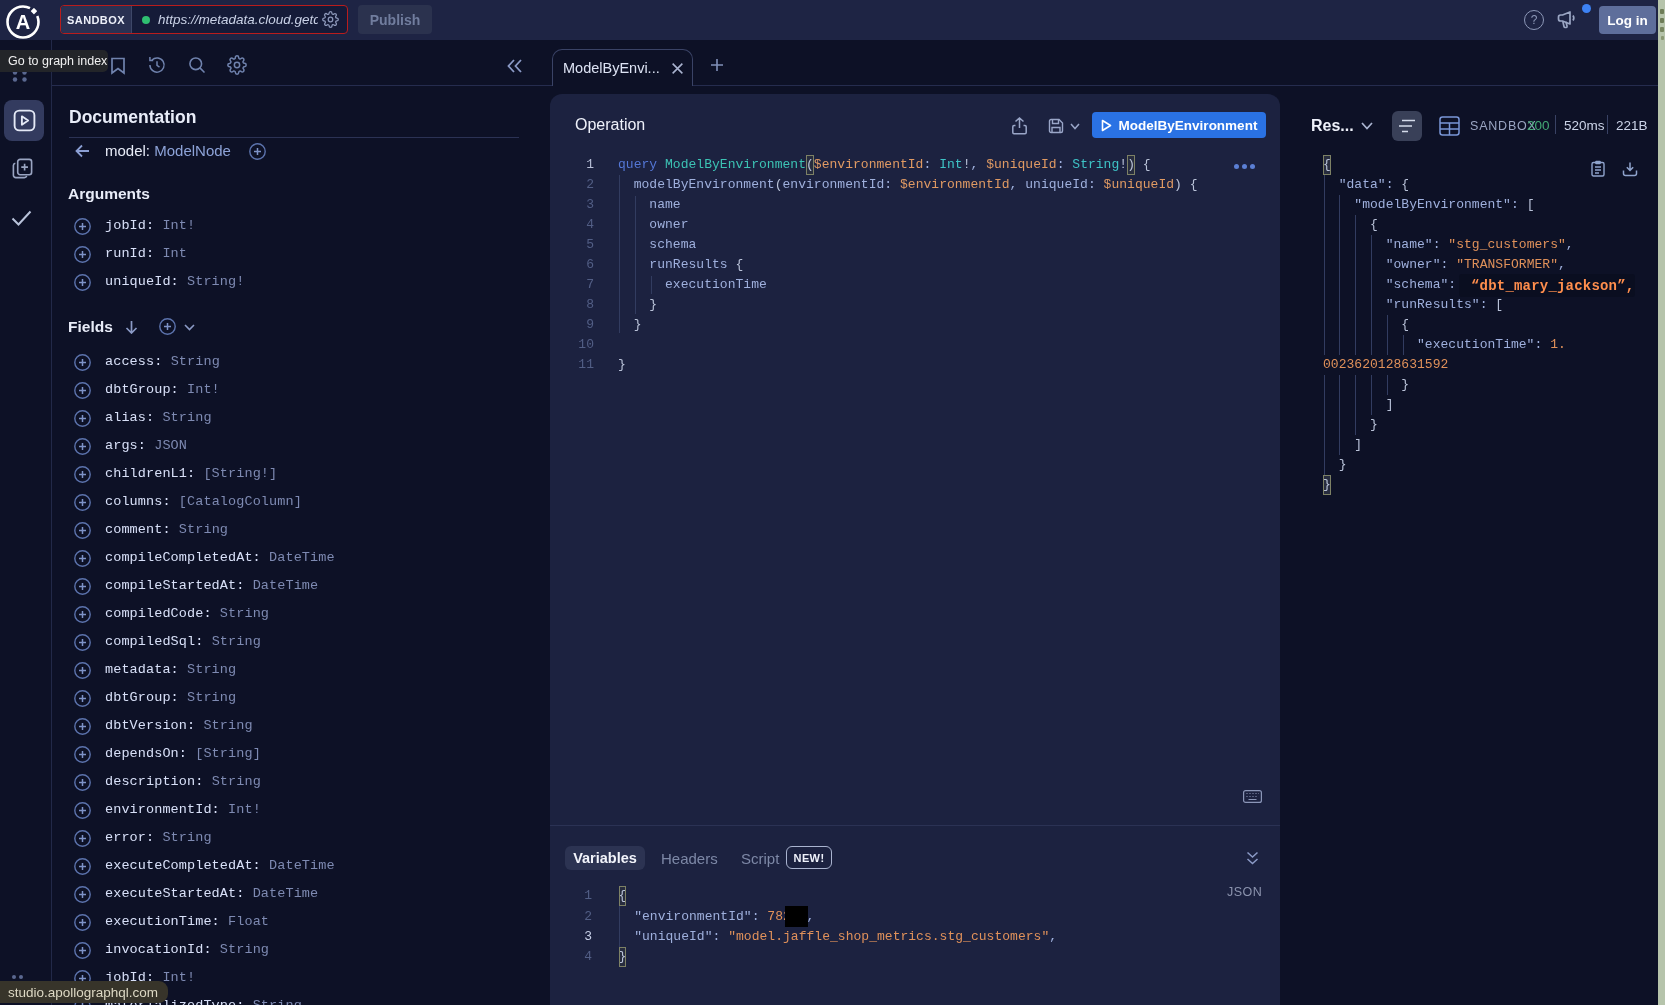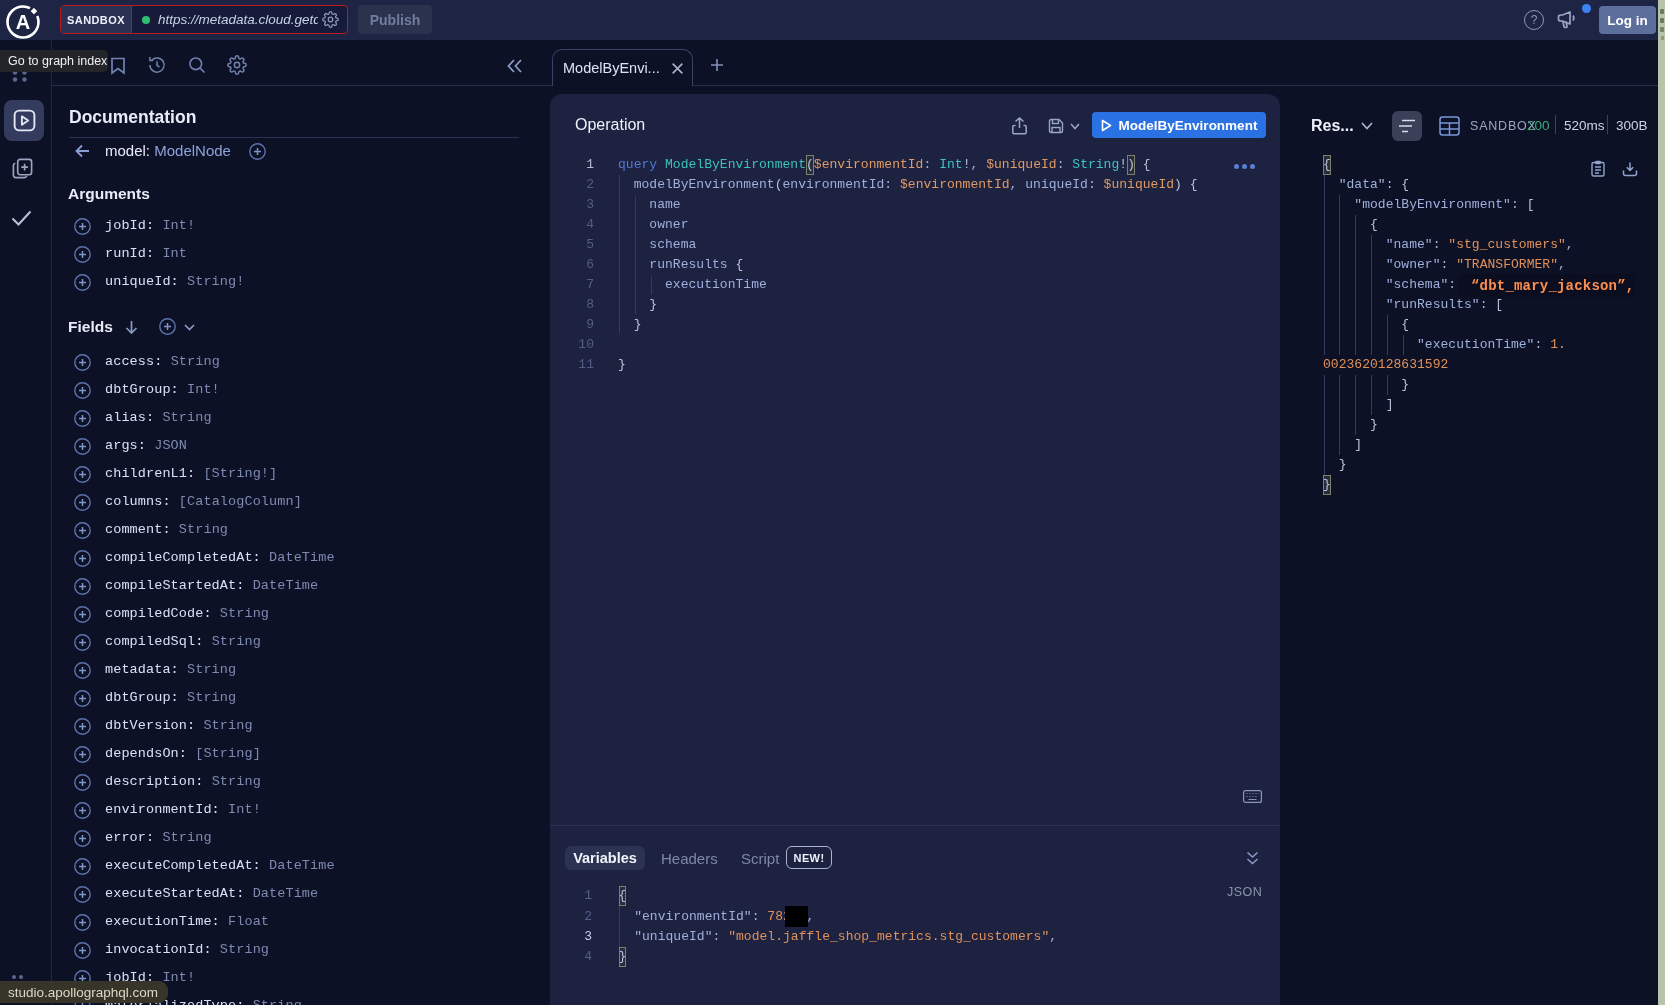--- a/index.html
+++ b/index.html
@@ -355,21 +355,21 @@
   </svg>
   <svg class="abs" style="left:1439px;top:116px;" width="21" height="20" viewBox="0 0 21 20" fill="none" stroke="#7a97d8" stroke-width="1.5">
     <rect x="1" y="1" width="19" height="18" rx="2.5"></rect>
     <path d="M1 7 H20 M1 13 H20 M10.5 7 V19"></path>
   </svg>
   <div class="abs" style="left:1470px;top:119px;font-size:12.5px;color:#9aa5c2;letter-spacing:0.8px;">SANDBOX</div>
   <div class="abs" style="left:1527px;top:118px;font-size:13.5px;color:#43a874;">200</div>
   <div class="abs" style="left:1555px;top:115px;width:1px;height:19px;background:#394264;"></div>
   <div class="abs" style="left:1564px;top:118px;font-size:13.5px;color:#ccd4e8;">520ms</div>
   <div class="abs" style="left:1607px;top:115px;width:1px;height:19px;background:#394264;"></div>
-  <div class="abs" style="left:1616px;top:118px;font-size:13.5px;color:#ccd4e8;">300B</div>
+  <div class="abs" style="left:1616px;top:118px;font-size:13.5px;color:#ccd4e8;">221B</div>
 
   <svg class="abs" style="left:1591px;top:160px;" width="14" height="17" viewBox="0 0 14 17" fill="none" stroke="#8fa3cc" stroke-width="1.4">
     <rect x="1" y="2.5" width="12" height="13.5" rx="1.5"></rect>
     <rect x="4.2" y="0.8" width="5.6" height="3.4" rx="1" fill="#8fa3cc" stroke="none"></rect>
     <path d="M4 7 h6 M4 10 h6 M4 13 h4"></path>
   </svg>
   <svg class="abs" style="left:1622px;top:161px;" width="16" height="16" viewBox="0 0 16 16" fill="none" stroke="#8fa3cc" stroke-width="1.5">
     <path d="M8 1.5 V9 M4.8 6.2 L8 9.4 L11.2 6.2"></path>
     <path d="M1.5 9.5 V12.5 a2 2 0 0 0 2 2 H12.5 a2 2 0 0 0 2 -2 V9.5"></path>
   </svg>

